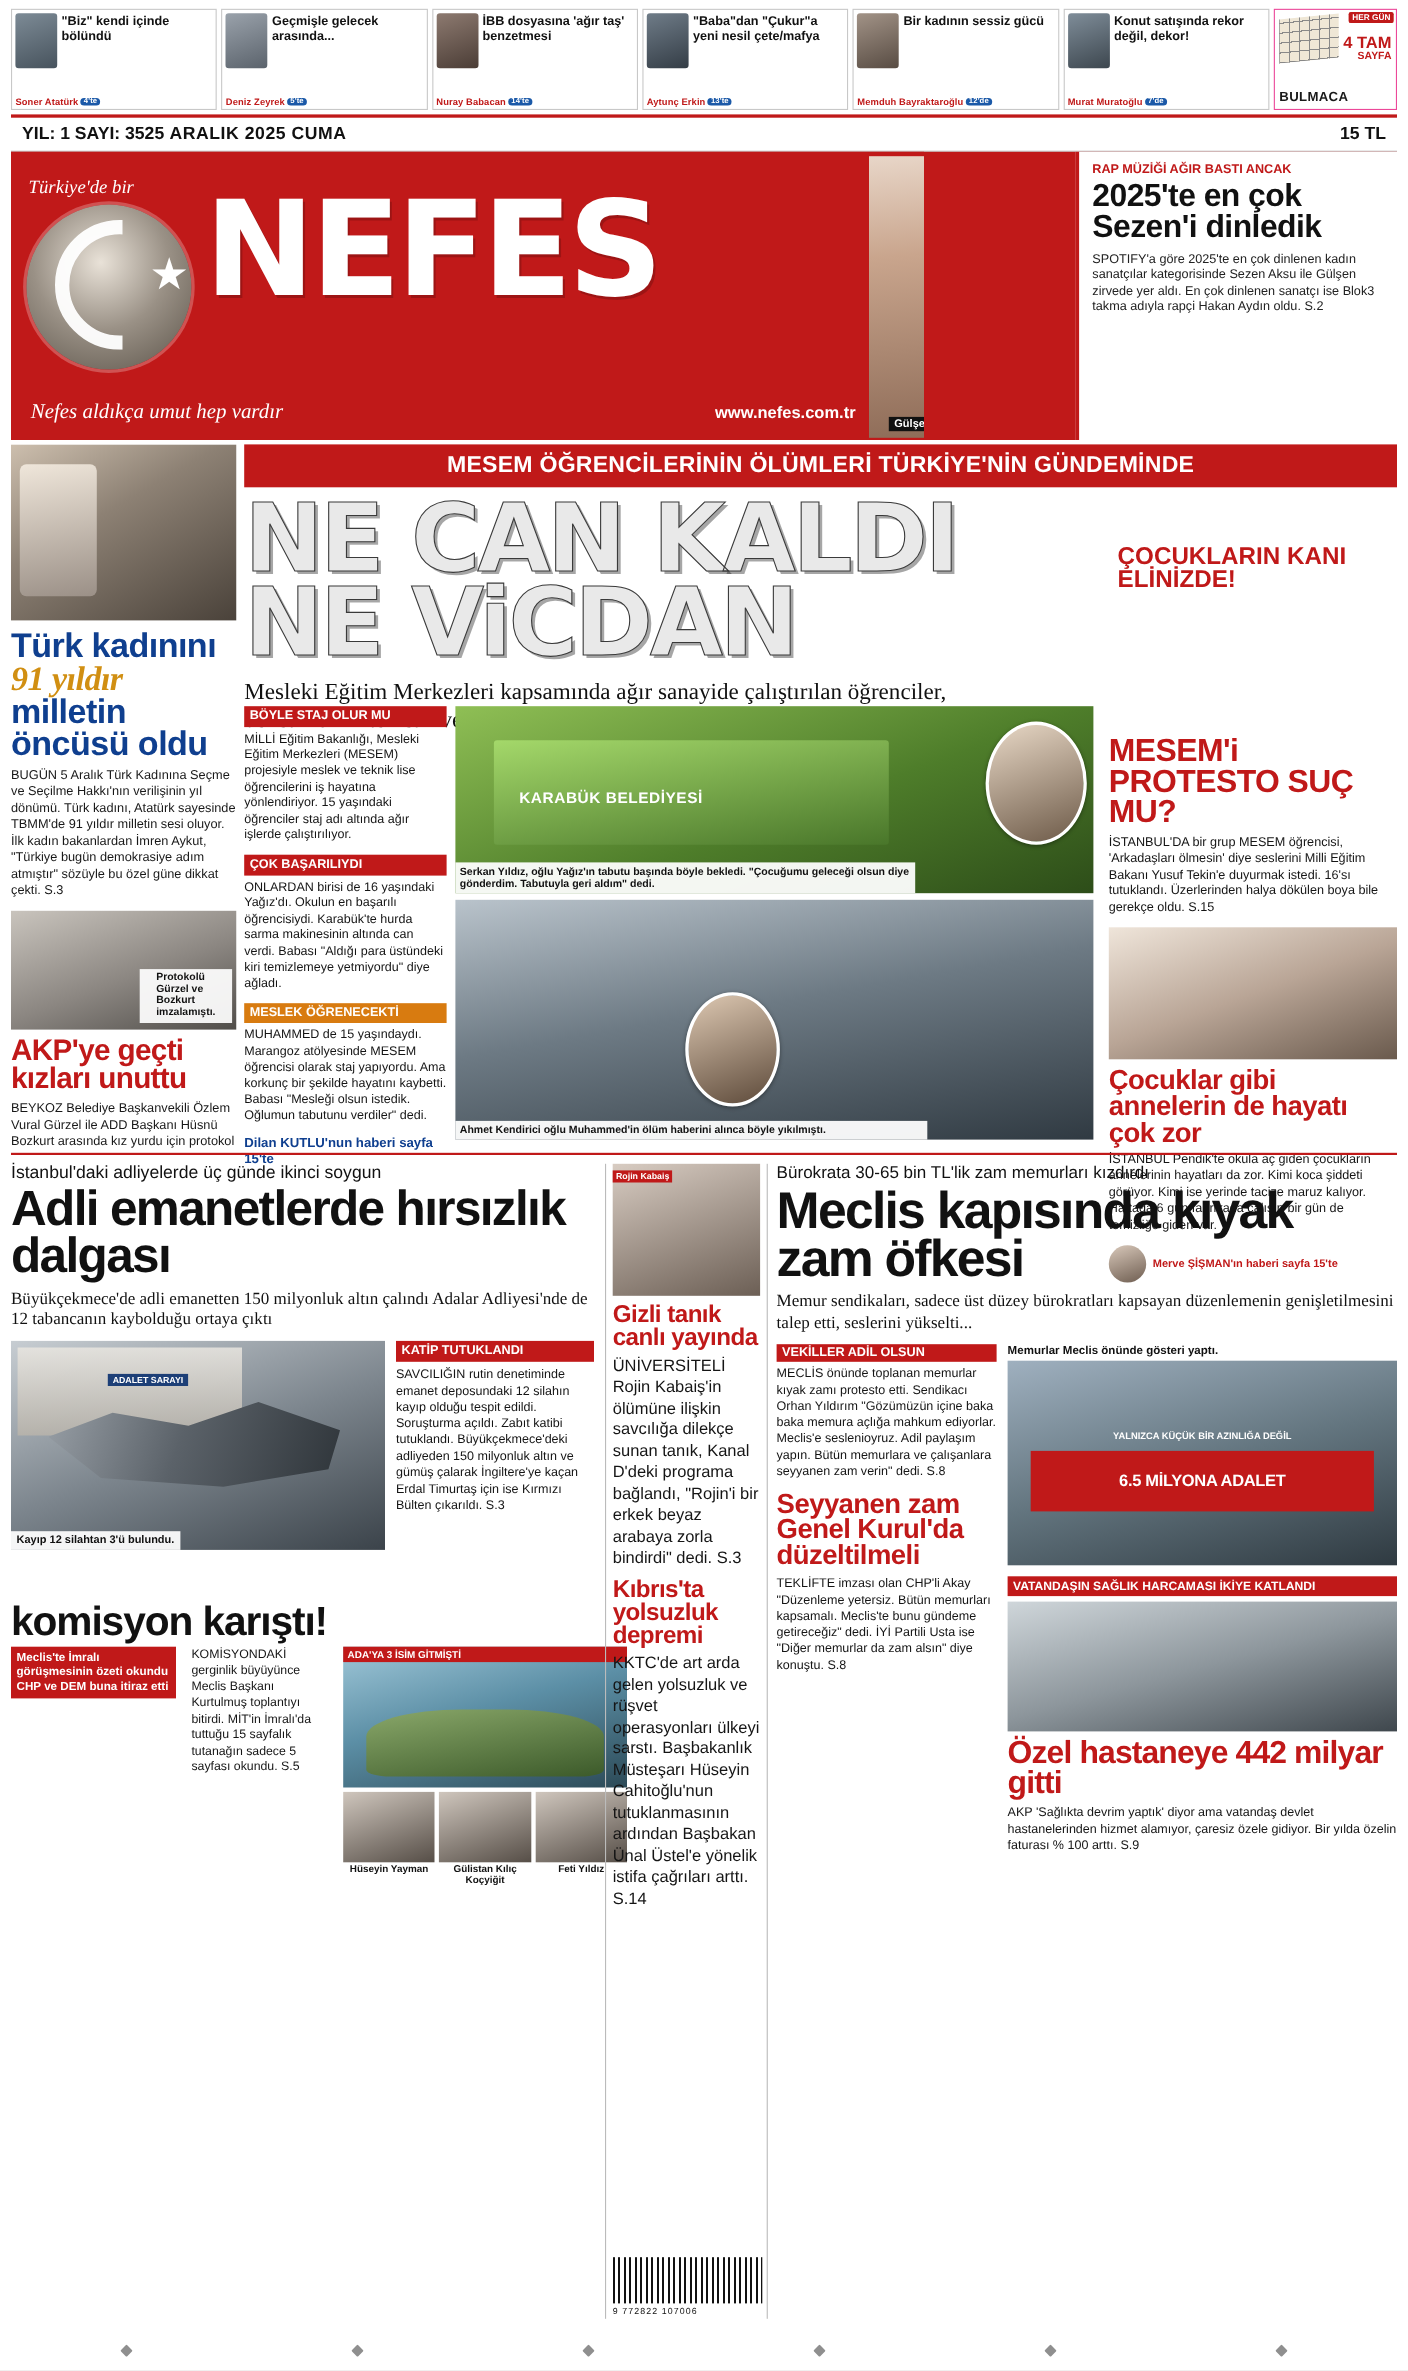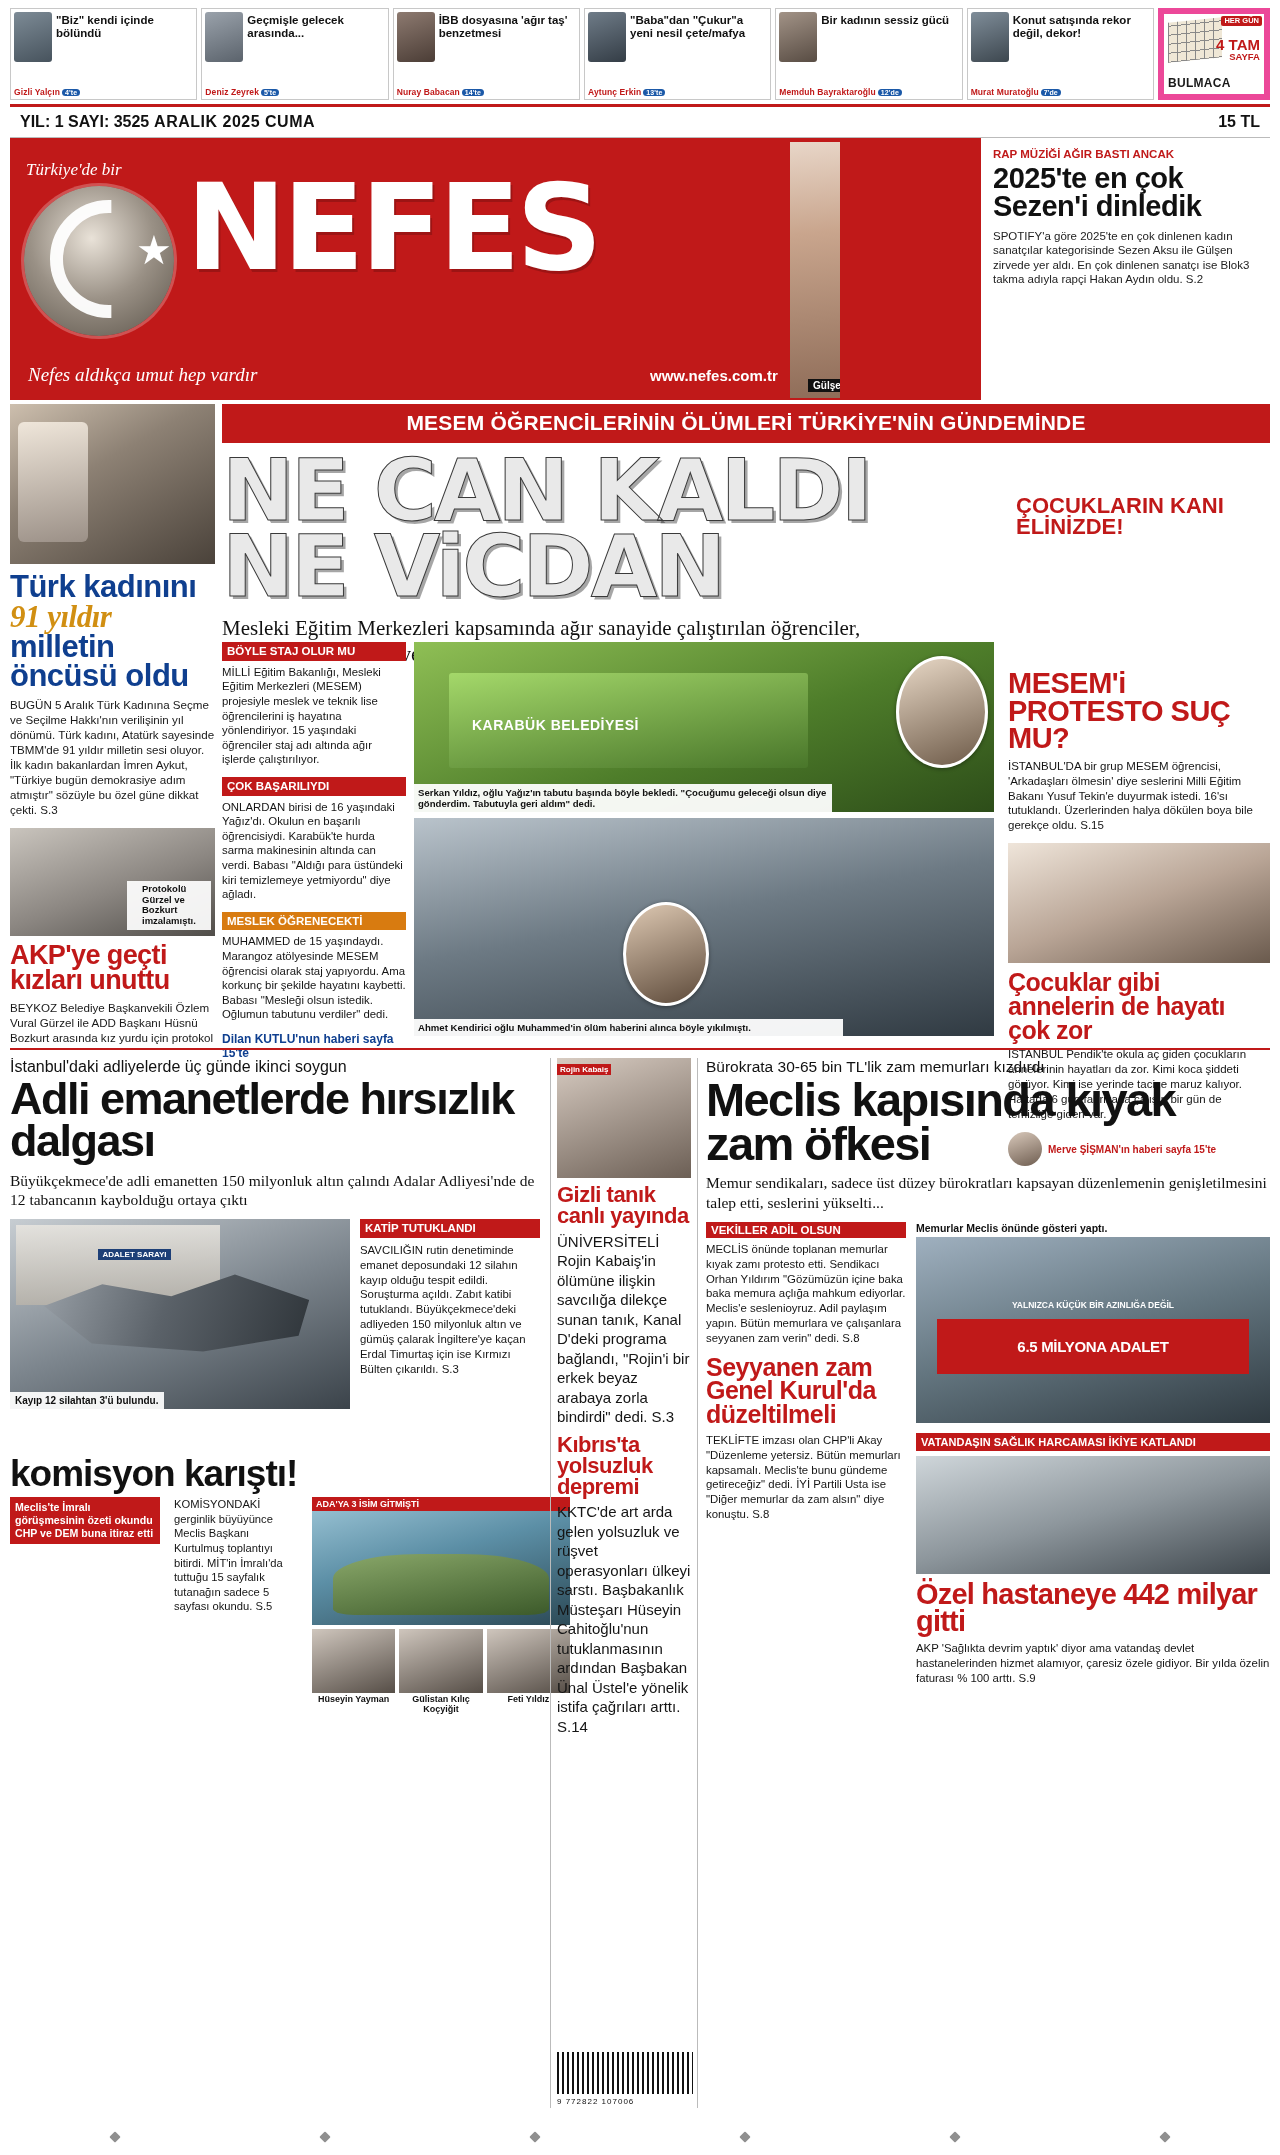--- a/index.html
+++ b/index.html
@@ -41,21 +41,21 @@
   }
   .col-name {
     position:absolute; left:3px; bottom:2px; font-size:8.5px;
     font-weight:bold; color:#c01919; letter-spacing:.1px;
   }
   .col-badge {
     display:inline-block; background:#1b59a8; color:#fff; border-radius:7px;
     font-size:7px; padding:0 3px; margin-left:2px; vertical-align:middle;
   }
   .bulmaca {
-    flex:0 0 112px; background:#fff; border:6px solid #ec4899;
+    flex:0 0 112px; background:#fff; border:1px solid #ec4899;
     position:relative; padding:2px; overflow:hidden;
   }
   .bulmaca .hergun {
     position:absolute; right:2px; top:2px; background:#c01919; color:#fff;
     font-size:7.5px; font-weight:bold; padding:1px 3px; border-radius:2px;
     text-align:center; line-height:1.1;
   }
   .bulmaca .big4 {
     position:absolute; right:4px; top:24px; color:#c01919; font-weight:bold;
     font-size:15px; line-height:.95; text-align:right;
@@ -431,21 +431,21 @@
 </style>
 </head>
 <body>
 
 <div class="page">
 
   <div class="colstrip">
     <div class="col-card">
       <div class="col-photo p1"></div>
       <div class="col-title">"Biz" kendi içinde bölündü</div>
-      <div class="col-name"><span>Gizli Yalçın</span><span class="col-badge">4'te</span></div>
+      <div class="col-name"><span>Soner Atatürk</span><span class="col-badge">4'te</span></div>
     </div>
     <div class="col-card">
       <div class="col-photo p2"></div>
       <div class="col-title">Geçmişle gelecek arasında...</div>
       <div class="col-name"><span>Deniz Zeyrek</span><span class="col-badge">5'te</span></div>
     </div>
     <div class="col-card">
       <div class="col-photo p3"></div>
       <div class="col-title">İBB dosyasına 'ağır taş' benzetmesi</div>
       <div class="col-name"><span>Nuray Babacan</span><span class="col-badge">14'te</span></div>

